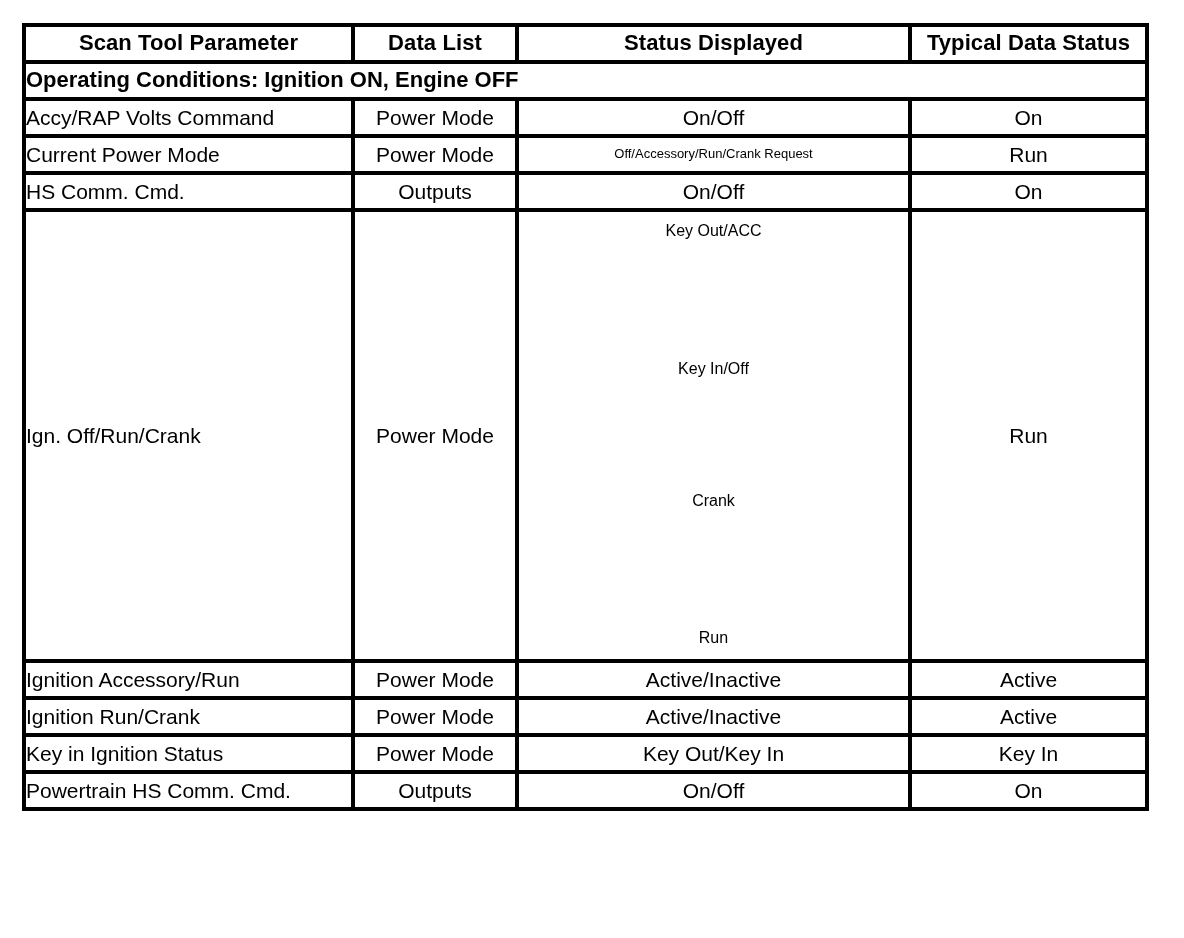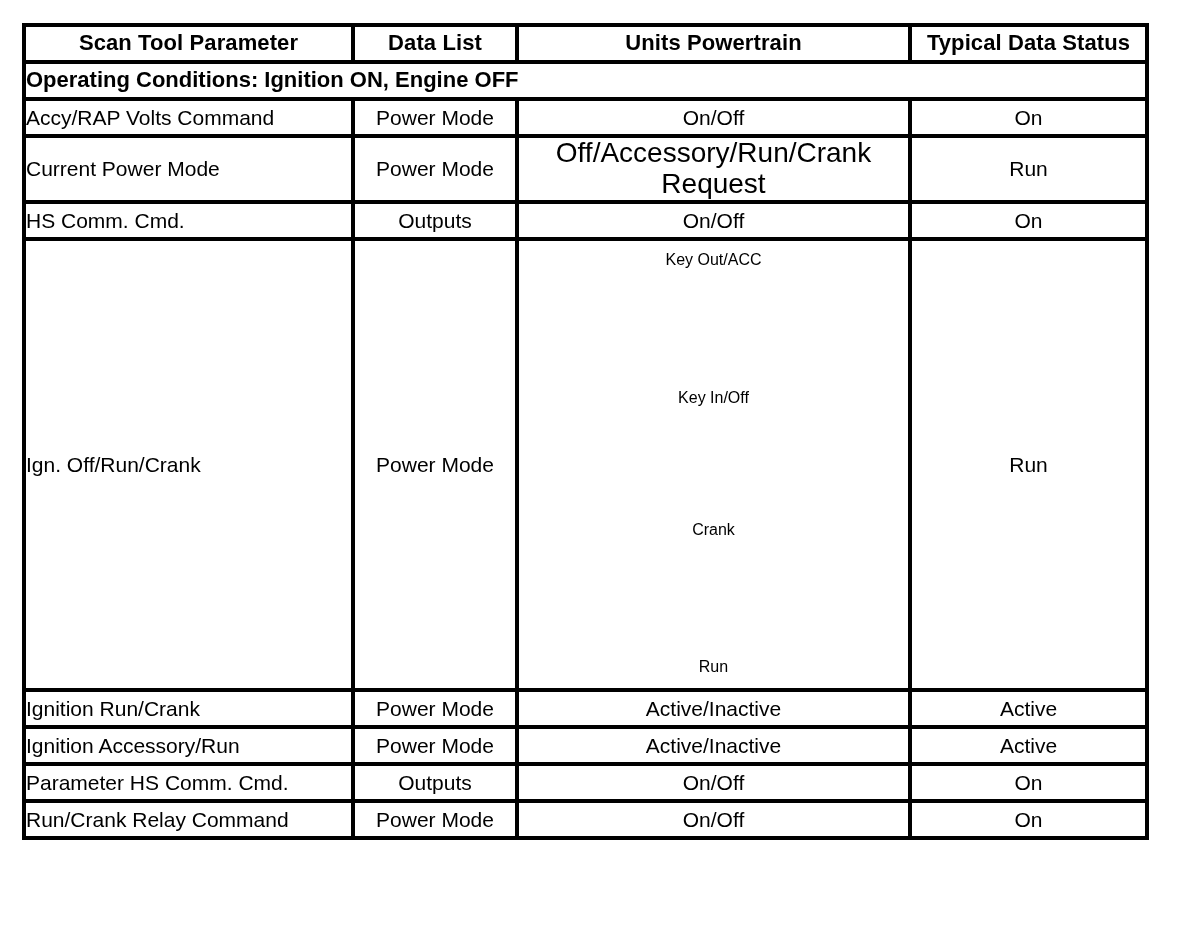--- a/index.html
+++ b/index.html
@@ -74,21 +74,21 @@
   }
   td.col-list,
   td.col-units,
   td.col-value {
     text-align: center;
   }
 
   td.col-units.tight {
     padding-left: 1px;
     padding-right: 1px;
-    font-size: 28px;
+    font-size: 13px;
     text-align: center;
   }
 
   
   tr.tall-row td {
     height: 447px;
     vertical-align: middle;
   }
 
   td.units-stack {
@@ -121,21 +121,21 @@
     <colgroup>
       <col class="c1">
         <col class="c2">
         <col class="c3">
         <col class="c4">
     </colgroup>
     <thead>
       <tr class="header-row">
         <th>Scan Tool Parameter</th>
         <th>Data List</th>
-        <th>Units Powertrain</th>
+        <th>Status Displayed</th>
         <th>Typical Data Status</th>
       </tr>
     </thead>
     <tbody>
       <tr class="conditions-row">
         <td colspan="4">Operating Conditions: Ignition ON, Engine OFF</td>
       </tr>
 
       <tr class="data-row">
         <td class="col-param">Accy/RAP Volts Command</td>
@@ -167,42 +167,42 @@
             <span class="u-pos0">Key Out/ACC</span>
             <span class="u-pos1">Key In/Off</span>
             <span class="u-pos2">Crank</span>
             <span class="u-pos3">Run</span>
           </div>
         </td>
         <td class="col-value">Run</td>
       </tr>
 
       <tr class="data-row">
-        <td class="col-param">Ignition Run/Crank</td>
+        <td class="col-param">Ignition Accessory/Run</td>
         <td class="col-list">Power Mode</td>
         <td class="col-units">Active/Inactive</td>
         <td class="col-value">Active</td>
       </tr>
 
       <tr class="data-row">
-        <td class="col-param">Ignition Accessory/Run</td>
+        <td class="col-param">Ignition Run/Crank</td>
         <td class="col-list">Power Mode</td>
         <td class="col-units">Active/Inactive</td>
         <td class="col-value">Active</td>
       </tr>
 
-
-      <tr class="data-row">
-        <td class="col-param">Parameter HS Comm. Cmd.</td>
+      <tr class="data-row">
+        <td class="col-param">Key in Ignition Status</td>
+        <td class="col-list">Power Mode</td>
+        <td class="col-units">Key Out/Key In</td>
+        <td class="col-value">Key In</td>
+      </tr>
+
+      <tr class="data-row">
+        <td class="col-param">Powertrain HS Comm. Cmd.</td>
         <td class="col-list">Outputs</td>
         <td class="col-units">On/Off</td>
         <td class="col-value">On</td>
       </tr>
 
-      <tr class="data-row">
-        <td class="col-param">Run/Crank Relay Command</td>
-        <td class="col-list">Power Mode</td>
-        <td class="col-units">On/Off</td>
-        <td class="col-value">On</td>
-      </tr>
     </tbody>
   </table>
 </div>
 
 </body></html>

